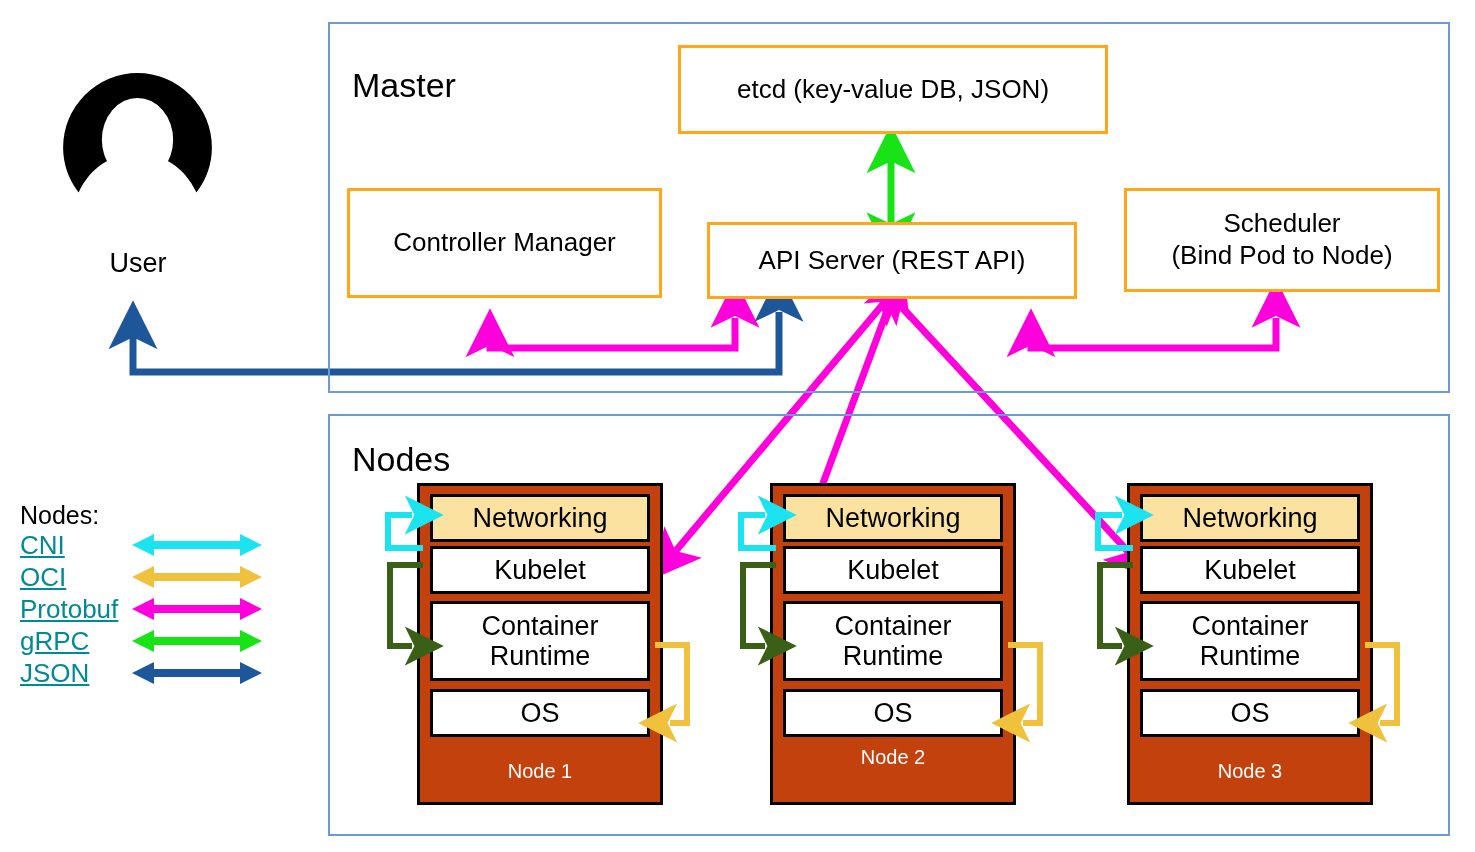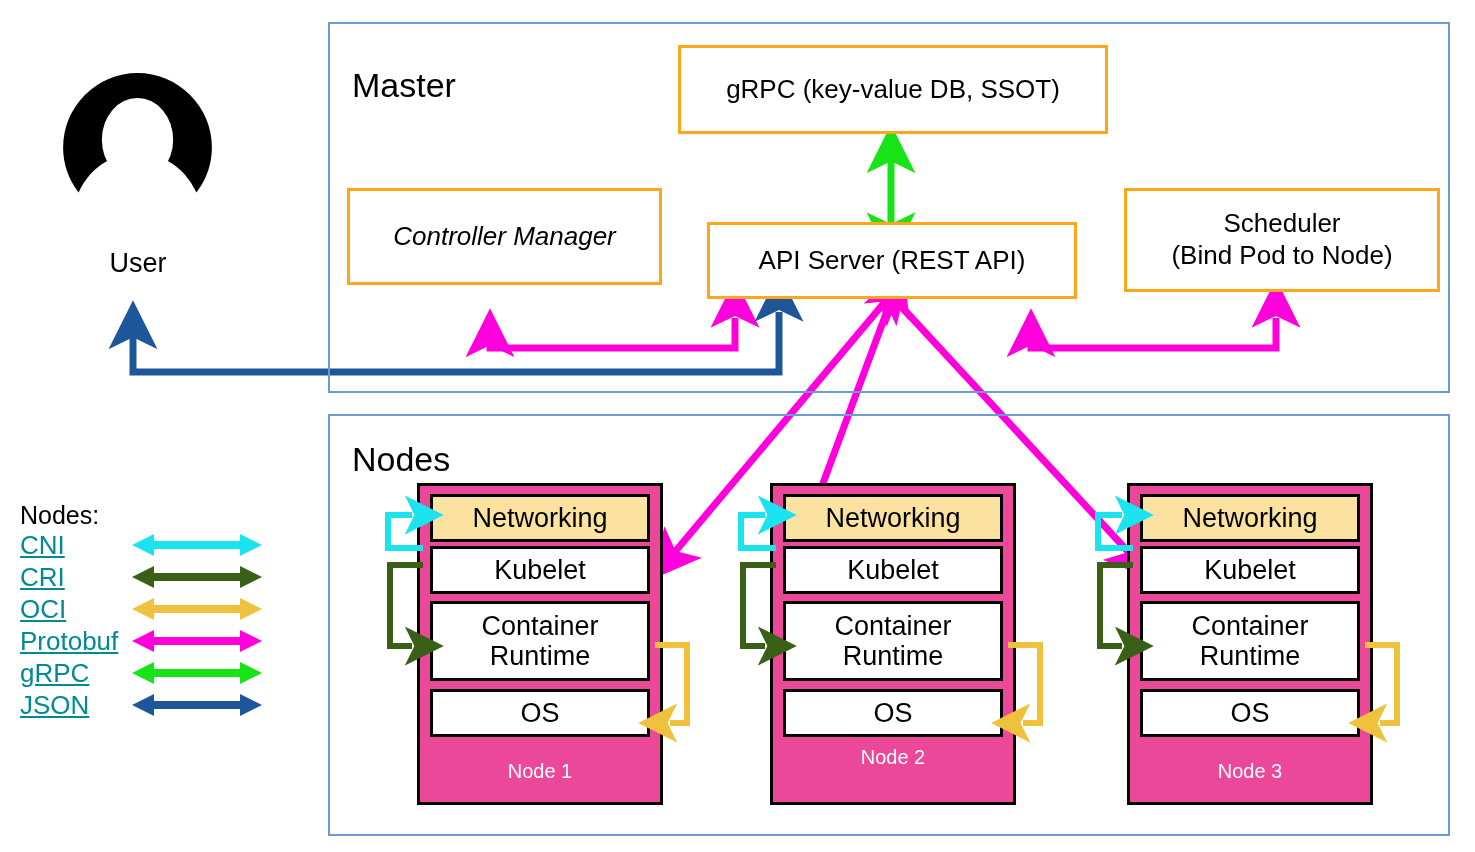--- a/index.html
+++ b/index.html
@@ -22,21 +22,21 @@
   .ms-box{position:absolute;border:3px solid #FFA61A;background:#ffffff;
           display:flex;align-items:center;justify-content:center;text-align:center;
           font-size:26px;line-height:1.22;color:#000;box-sizing:border-box;}
   .ms-box .inner{padding:0 6px;}
 
   
   .user-wrap{position:absolute;}
   .user-label{position:absolute;font-size:27px;line-height:27px;text-align:center;width:160px;}
 
   
-  .node{position:absolute;background:#ec4899;border:3px solid #000;box-sizing:border-box;}
+  .node{position:absolute;background:#c2410c;border:3px solid #000;box-sizing:border-box;}
   .node-row{position:absolute;left:10px;right:10px;border:3px solid #000;box-sizing:border-box;
             background:#ffffff;display:flex;align-items:center;justify-content:center;
             text-align:center;font-size:27px;line-height:1.12;color:#000;}
   .node-row.net{background:#FBE2A0;}
   .node-name{position:absolute;left:0;right:0;text-align:center;color:#ffffff;
              font-size:20px;line-height:20px;}
 
   
   .legend{position:absolute;left:20px;top:500px;width:270px;z-index:20;}
   .legend-title{font-size:25px;line-height:30px;color:#000;}
@@ -110,24 +110,24 @@
                  A48,48 0 0,1 2,50 A48,48 0 0,1 50,2 Z" fill="#000"></path>
         <ellipse cx="50" cy="45" rx="23" ry="27" fill="#ffffff"></ellipse>
       </svg>
     </div>
     <div class="user-label" style="left:58px;top:250px;">User</div>
 
     <div class="container-box" style="left:328px;top:22px;width:1118px;height:367px;"></div>
     <div class="container-title" style="left:352px;top:68px;">Master</div>
 
     <div class="ms-box" style="left:678px;top:45px;width:430px;height:89px;">
-      <span class="inner">gRPC (key-value DB, SSOT)</span>
-    </div>
-
-    <div class="ms-box" style="left:347px;top:188px;width:315px;height:97px;font-style:italic;">
+      <span class="inner">etcd (key-value DB, JSON)</span>
+    </div>
+
+    <div class="ms-box" style="left:347px;top:188px;width:315px;height:110px;">
       <span class="inner">
         <span>Controller Manager</span><br>
       </span>
     </div>
 
     <div class="ms-box" style="left:707px;top:222px;width:370px;height:77px;">
       <span class="inner">API Server (REST API)</span>
     </div>
 
     <div class="ms-box" style="left:1124px;top:188px;width:316px;height:104px;">
@@ -246,26 +246,20 @@
   <div class="legend">
     <div class="legend-title">Nodes:</div>
 
     <div class="legend-row">
       <span class="legend-link">CNI</span>
       <svg class="legend-arrow" width="130" height="26" viewBox="0 0 130 26">
         <path d="M0,13 L22,2 L22,9 L108,9 L108,2 L130,13 L108,24 L108,17 L22,17 L22,24 Z" fill="#1BE4F0"></path>
       </svg>
     </div>
 
-    <div class="legend-row">
-      <span class="legend-link">CRI</span>
-      <svg class="legend-arrow" width="130" height="26" viewBox="0 0 130 26">
-        <path d="M0,13 L22,2 L22,9 L108,9 L108,2 L130,13 L108,24 L108,17 L22,17 L22,24 Z" fill="#3A6018"></path>
-      </svg>
-    </div>
 
     <div class="legend-row">
       <span class="legend-link">OCI</span>
       <svg class="legend-arrow" width="130" height="26" viewBox="0 0 130 26">
         <path d="M0,13 L22,2 L22,9 L108,9 L108,2 L130,13 L108,24 L108,17 L22,17 L22,24 Z" fill="#F0C13C"></path>
       </svg>
     </div>
 
     <div class="legend-row">
       <span class="legend-link">Protobuf</span>

